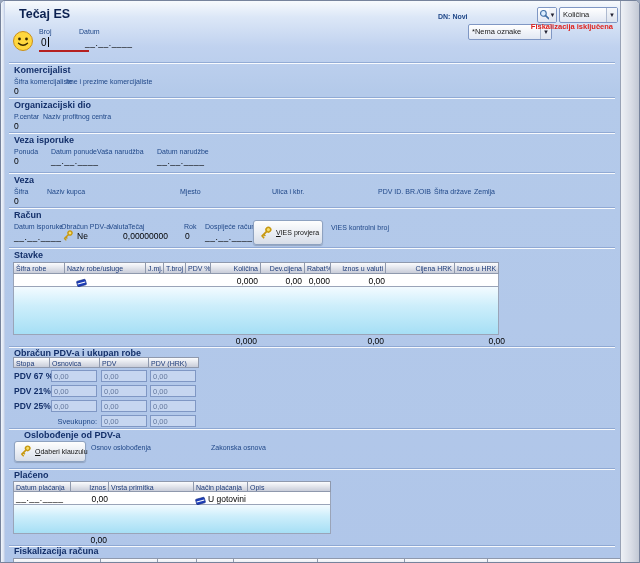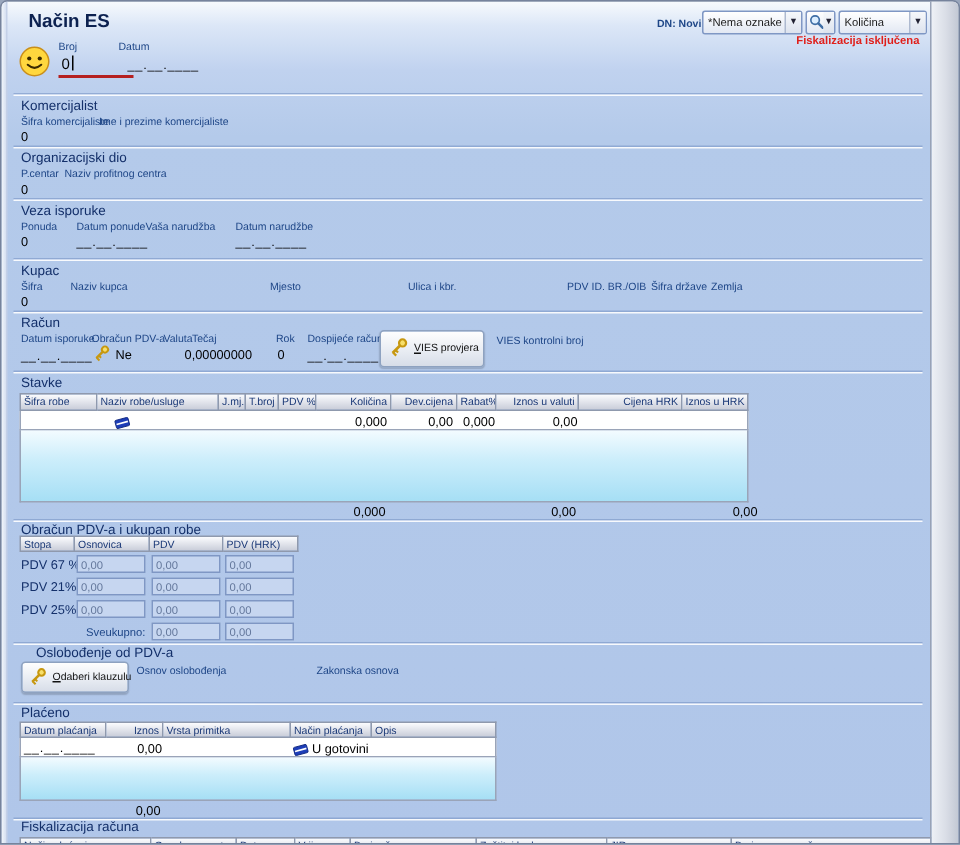--- a/index.html
+++ b/index.html
@@ -3,21 +3,21 @@
 <meta charset="utf-8">
 <style>
   *{margin:0;padding:0;box-sizing:border-box}
   html,body{width:640px;height:563px;overflow:hidden}
   body{font-family:"Liberation Sans",sans-serif;background:#9aa7bd}
   #win{position:relative;width:640px;height:563px;overflow:hidden;
        border:1px solid #76839c;border-radius:5px 5px 0 0;
        background:linear-gradient(180deg,#f7fafd 0%,#dce7f7 16px,#c0d2ef 46px,#b4caea 90px,#b0c6e9 100%);}
   .abs{position:absolute;white-space:nowrap;line-height:1}
   .title{font-size:12.5px;font-weight:bold;color:#0c2150}
-  .sec{font-size:9px;font-weight:normal;color:#14306a}
+  .sec{font-size:9px;font-weight:bold;color:#14306a}
   .lbl{font-size:7px;color:#1e4687}
   .val{font-size:8.5px;color:#000}
   .big{font-size:10px}
   .date{font-size:8.5px;color:#000;letter-spacing:.5px}
   .red{color:#e01f1a;font-weight:bold;font-size:7.5px}
   .divider{left:8px;width:606px;height:2px;border-top:1px solid rgba(120,148,196,.6);border-bottom:1px solid rgba(255,255,255,.9)}
   .combo{display:flex;align-items:center;background:linear-gradient(#ffffff,#e2e8f3);border:1px solid #7f97c4;border-radius:2px;font-size:7.5px;color:#1a1a1a}
   .combo .cap{flex:1;padding:0 3px;overflow:hidden;white-space:nowrap}
   .combo .arr{width:11px;align-self:stretch;display:flex;align-items:center;justify-content:center;border-left:1px solid #aebad0;font-size:6px;color:#223;background:linear-gradient(#f6f8fb,#dde3ee)}
   .btn{display:flex;align-items:center;gap:3px;background:linear-gradient(#fefefe,#e7ebf2 60%,#d7dde8);border:1px solid #8ea2c0;border-radius:3px;font-size:7px;color:#111;padding:0 4px;box-shadow:0 1px 1px rgba(0,0,0,.18)}
@@ -35,24 +35,24 @@
   .lstrip{left:0;top:0;width:4px;height:563px;background:linear-gradient(90deg,#f2f6fb,#d6e0f1);border-right:1px solid #c4d0e7}
   .redline{background:#b52020;height:2px}
   .ralign{text-align:right}
 </style>
 </head>
 <body>
 
 <div id="win">
   <div class="abs lstrip"></div>
 
-  <div class="abs title" style="left:18px;top:7px">Način ES</div>
+  <div class="abs title" style="left:18px;top:7px">Tečaj ES</div>
   <div class="abs lbl" style="left:437px;top:12px;font-weight:bold;font-size:7px">DN: Novi</div>
 
-  <div class="abs combo" style="left:467px;top:6px;width:67px;height:16px">
+  <div class="abs combo" style="left:467px;top:23px;width:84px;height:16px">
     <span class="cap">*Nema oznake</span>
     <span class="arr">▼</span>
   </div>
 
   <div class="abs combo" style="left:536px;top:6px;width:20px;height:16px">
     <span class="cap" style="padding:0 1px">
       <svg width="11" height="11" viewBox="0 0 12 12">
           <circle cx="4.8" cy="4.8" r="3.1" fill="#dceeff" stroke="#3f6ea5" stroke-width="1.2"></circle>
           <line x1="7.2" y1="7.2" x2="10.4" y2="10.4" stroke="#3f6ea5" stroke-width="1.8" stroke-linecap="round"></line>
         </svg>
@@ -97,21 +97,21 @@
   <div class="abs sec" style="left:13px;top:135px">Veza isporuke</div>
   <div class="abs lbl" style="left:13px;top:147px">Ponuda</div>
   <div class="abs lbl" style="left:50px;top:147px">Datum ponude</div>
   <div class="abs lbl" style="left:96px;top:147px">Vaša narudžba</div>
   <div class="abs lbl" style="left:156px;top:147px">Datum narudžbe</div>
   <div class="abs val" style="left:13px;top:156px">0</div>
   <div class="abs date" style="left:50px;top:156px">__.__.____</div>
   <div class="abs date" style="left:156px;top:156px">__.__.____</div>
 
   <div class="abs divider" style="top:171px"></div>
-  <div class="abs sec" style="left:13px;top:175px">Kupac</div>
+  <div class="abs sec" style="left:13px;top:175px">Veza</div>
   <div class="abs lbl" style="left:13px;top:187px">Šifra</div>
   <div class="abs lbl" style="left:46px;top:187px">Naziv kupca</div>
   <div class="abs lbl" style="left:179px;top:187px">Mjesto</div>
   <div class="abs lbl" style="left:271px;top:187px">Ulica i kbr.</div>
   <div class="abs lbl" style="left:377px;top:187px">PDV ID. BR./OIB</div>
   <div class="abs lbl" style="left:433px;top:187px">Šifra države</div>
   <div class="abs lbl" style="left:473px;top:187px">Zemlja</div>
   <div class="abs val" style="left:13px;top:196px">0</div>
 
   <div class="abs divider" style="top:206px"></div>

